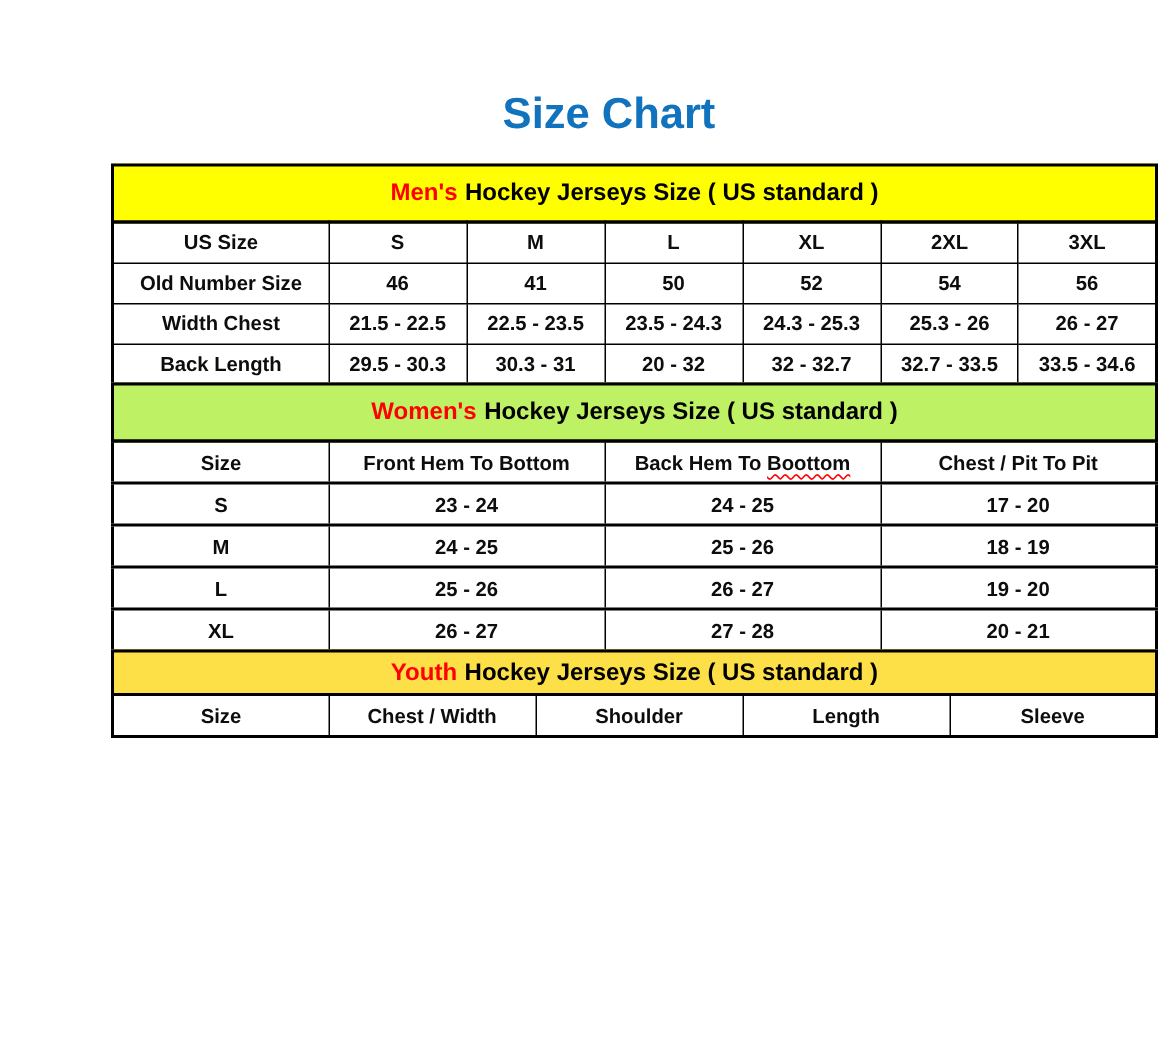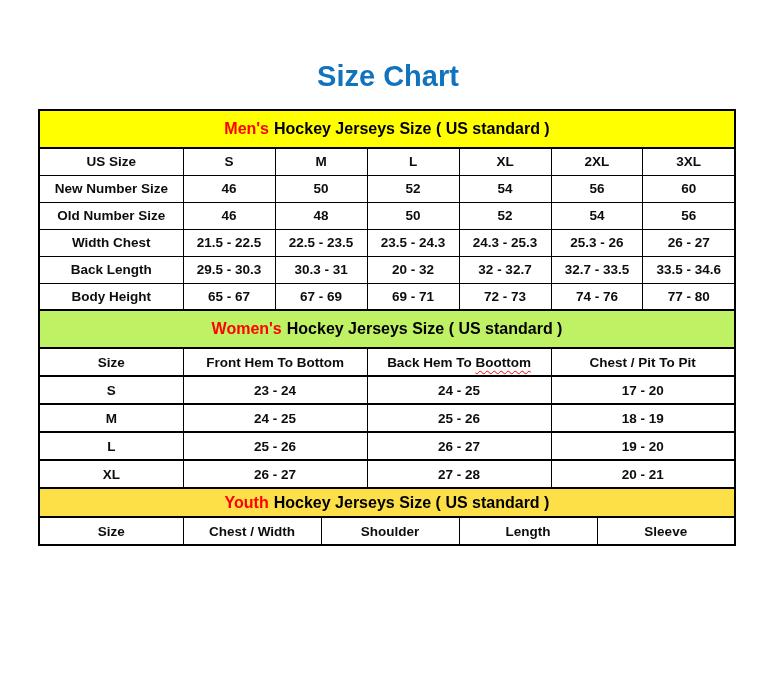--- a/index.html
+++ b/index.html
@@ -9,20 +9,21 @@
     width: 776px;
     height: 692px;
     font-family: "Liberation Sans", sans-serif;
     -webkit-font-smoothing: antialiased;
   }
   .page {
     width: 776px;
     height: 692px;
     overflow: hidden;
     box-sizing: border-box;
+    padding-left: 36px;
   }
   .page-title {
     margin: 60px 0 16px 0;
     padding: 0 38px;
     text-align: center;
     font-size: 29px;
     font-weight: bold;
     letter-spacing: 0px;
   }
   .tables-wrap {
@@ -109,32 +110,23 @@
               <th data-name="mens-column-header">S</th>
               <th data-name="mens-column-header">M</th>
               <th data-name="mens-column-header">L</th>
               <th data-name="mens-column-header">XL</th>
               <th data-name="mens-column-header">2XL</th>
               <th data-name="mens-column-header">3XL</th>
             </tr>
           </thead>
           <tbody>
             <tr data-name="mens-table-row">
-              <td data-name="mens-row-label">New Number Size</td>
-              <td data-name="mens-cell">46</td>
-              <td data-name="mens-cell">50</td>
-              <td data-name="mens-cell">52</td>
-              <td data-name="mens-cell">54</td>
-              <td data-name="mens-cell">56</td>
-              <td data-name="mens-cell">60</td>
-            </tr>
-            <tr data-name="mens-table-row">
               <td data-name="mens-row-label">Old Number Size</td>
               <td data-name="mens-cell">46</td>
-              <td data-name="mens-cell">48</td>
+              <td data-name="mens-cell">41</td>
               <td data-name="mens-cell">50</td>
               <td data-name="mens-cell">52</td>
               <td data-name="mens-cell">54</td>
               <td data-name="mens-cell">56</td>
             </tr>
             <tr data-name="mens-table-row">
               <td data-name="mens-row-label">Width Chest</td>
               <td data-name="mens-cell">21.5 - 22.5</td>
               <td data-name="mens-cell">22.5 - 23.5</td>
               <td data-name="mens-cell">23.5 - 24.3</td>
@@ -143,29 +135,20 @@
               <td data-name="mens-cell">26 - 27</td>
             </tr>
             <tr data-name="mens-table-row">
               <td data-name="mens-row-label">Back Length</td>
               <td data-name="mens-cell">29.5 - 30.3</td>
               <td data-name="mens-cell">30.3 - 31</td>
               <td data-name="mens-cell">20 - 32</td>
               <td data-name="mens-cell">32 - 32.7</td>
               <td data-name="mens-cell">32.7 - 33.5</td>
               <td data-name="mens-cell">33.5 - 34.6</td>
-            </tr>
-            <tr data-name="mens-table-row">
-              <td data-name="mens-row-label">Body Height</td>
-              <td data-name="mens-cell">65 - 67</td>
-              <td data-name="mens-cell">67 - 69</td>
-              <td data-name="mens-cell">69 - 71</td>
-              <td data-name="mens-cell">72 - 73</td>
-              <td data-name="mens-cell">74 - 76</td>
-              <td data-name="mens-cell">77 - 80</td>
             </tr>
           </tbody>
         </table>
       </div>
       <div class="section-block" data-name="section-womens">
         <div class="band" data-name="womens-heading-band" style="background: #bef264;">
           <span class="hl" data-name="womens-heading-highlight" style="color: rgb(255, 0, 0);">Women's</span>
           <span data-name="womens-heading-text">Hockey Jerseys Size ( US standard )</span>
         </div>
         <table class="size-table" data-name="womens-table">

